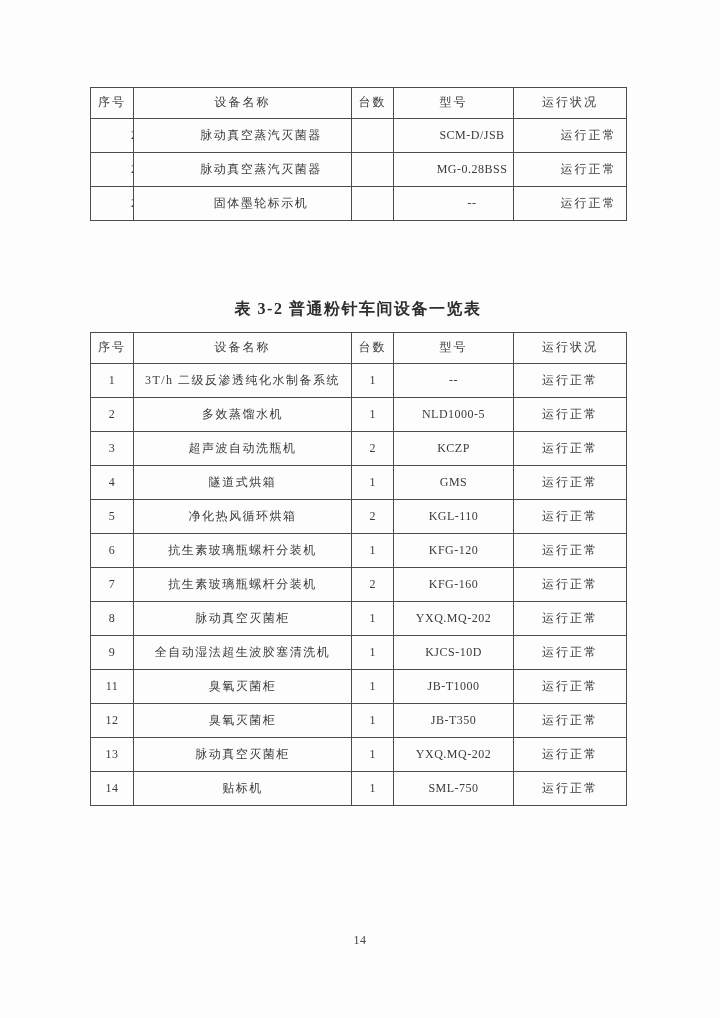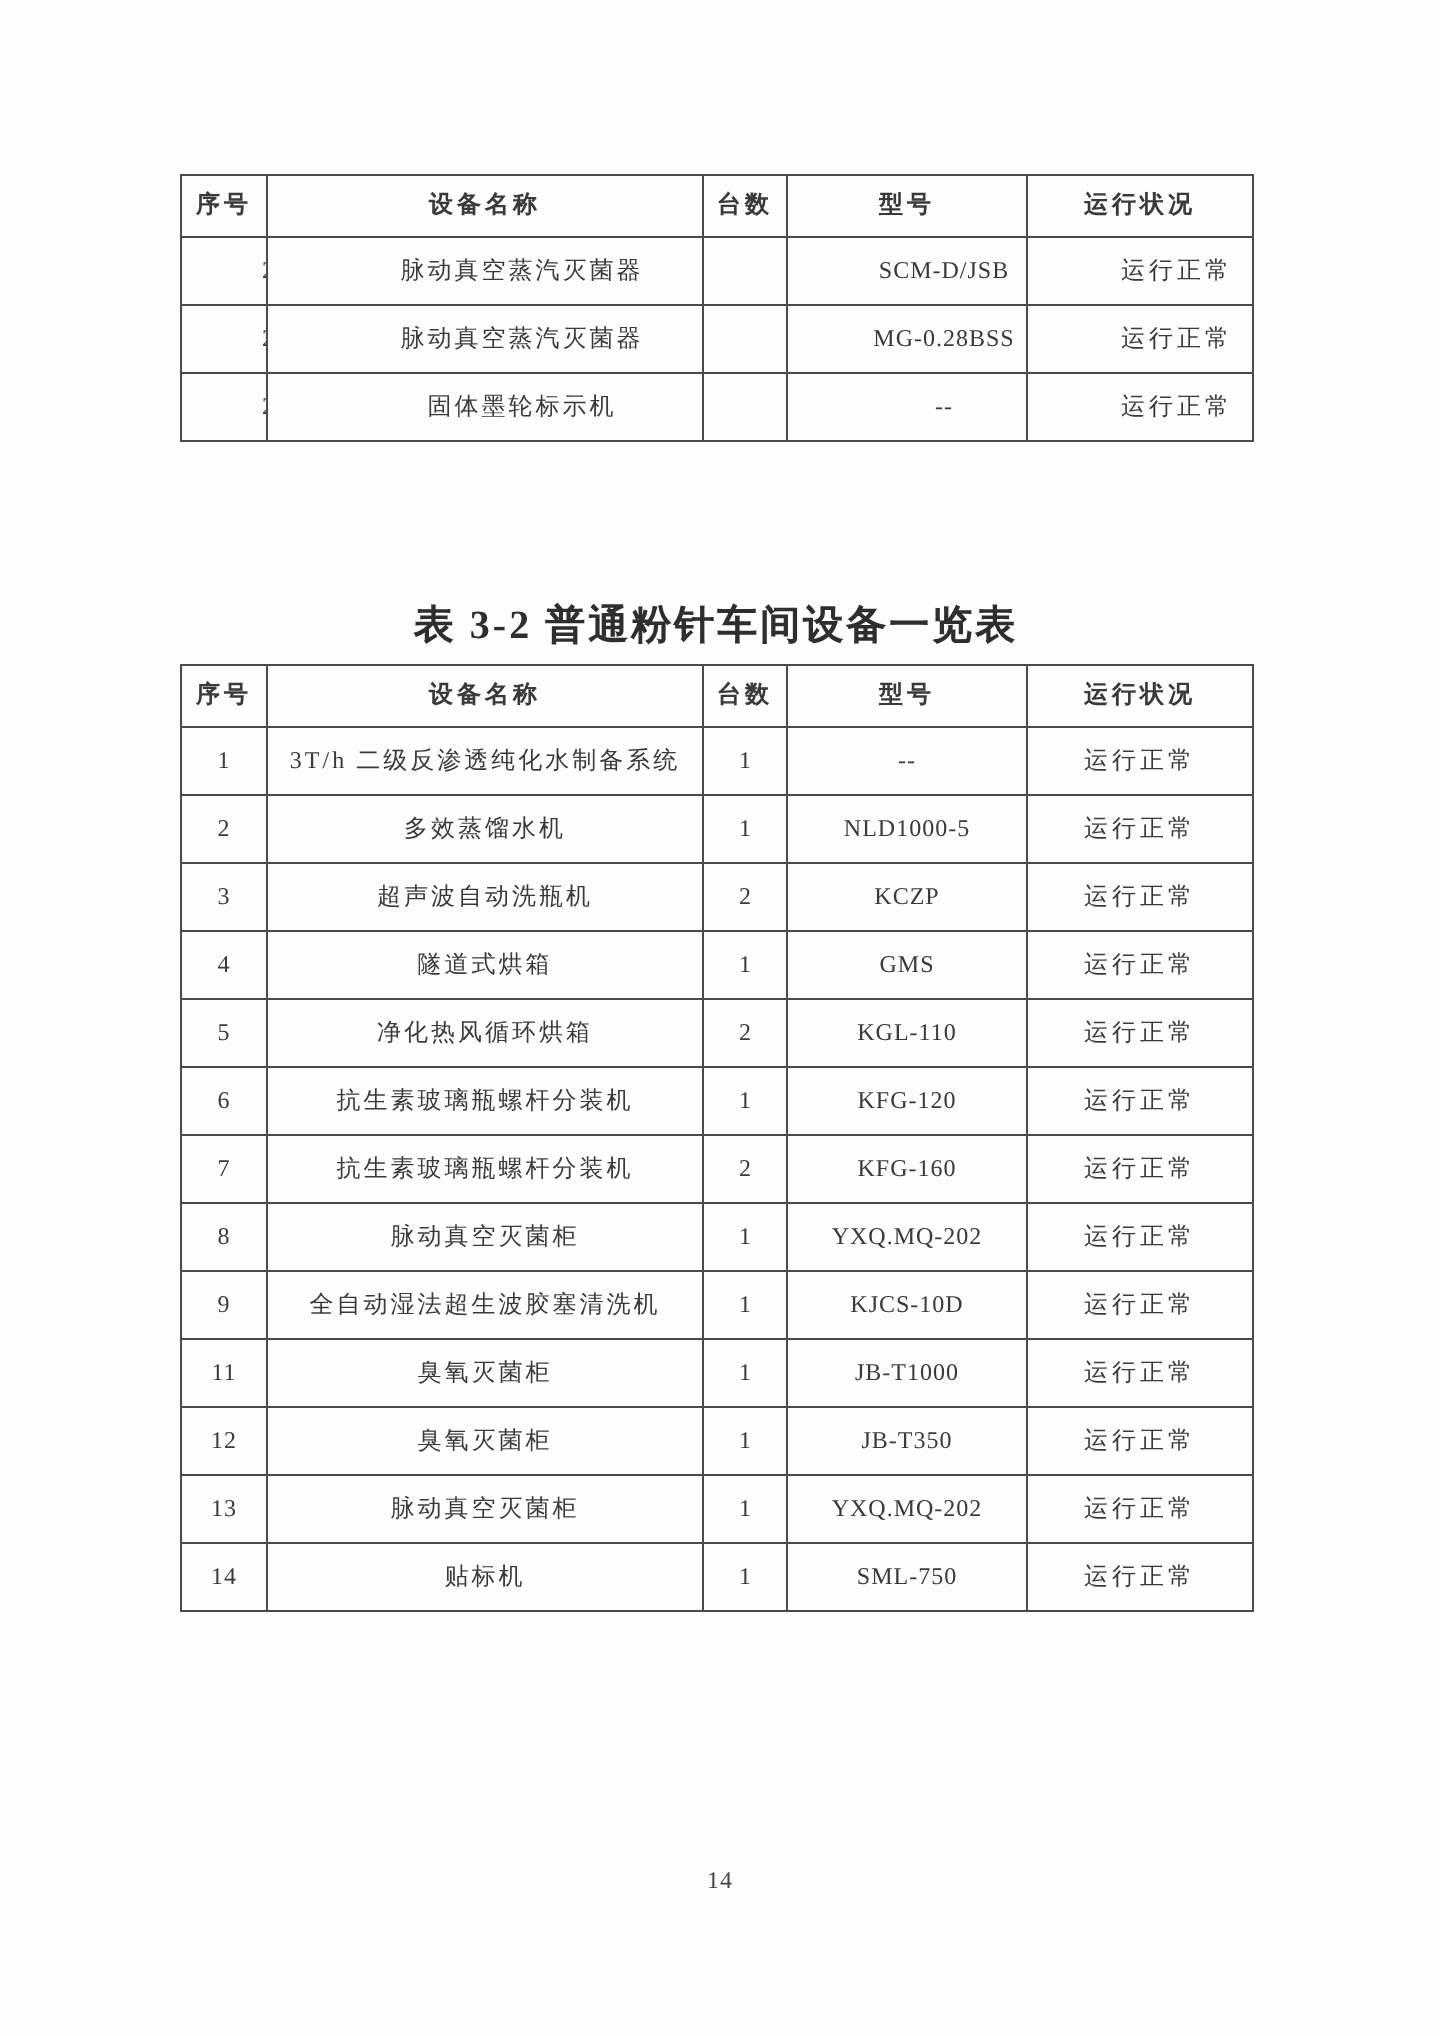--- a/index.html
+++ b/index.html
@@ -32,39 +32,39 @@
     border: 1px solid #4b4b4b;
     text-align: center;
     vertical-align: middle;
     font-size: 12px;
     line-height: 1.1;
     padding: 2px 3px;
     color: #3a3a3a;
     overflow: hidden;
   }
   table.equip-table th {
-    font-weight: bold;
+    font-weight: normal;
     height: 31px;
     letter-spacing: 2px;
     margin-left: 48px;
   }
   #table1 td { height: 34px; padding-left: 40px; }
   #table2 td { height: 34px; }
   td.col-index { letter-spacing: 0.5px; }
   td.col-name { letter-spacing: 1.5px; }
   td.col-qty { letter-spacing: 0; }
   td.col-model { letter-spacing: 0.5px; }
   td.col-status { letter-spacing: 2px; }
   .table-title {
     position: absolute;
     top: 299px;
     left: 90px;
     width: 536px;
     text-align: center;
-    font-size: 20px;
+    font-size: 16px;
     font-weight: bold;
     color: #2e2e2e;
     letter-spacing: 1.5px;
   }
   .page-number {
     position: absolute;
     top: 933px;
     left: 0;
     width: 720px;
     text-align: center;

